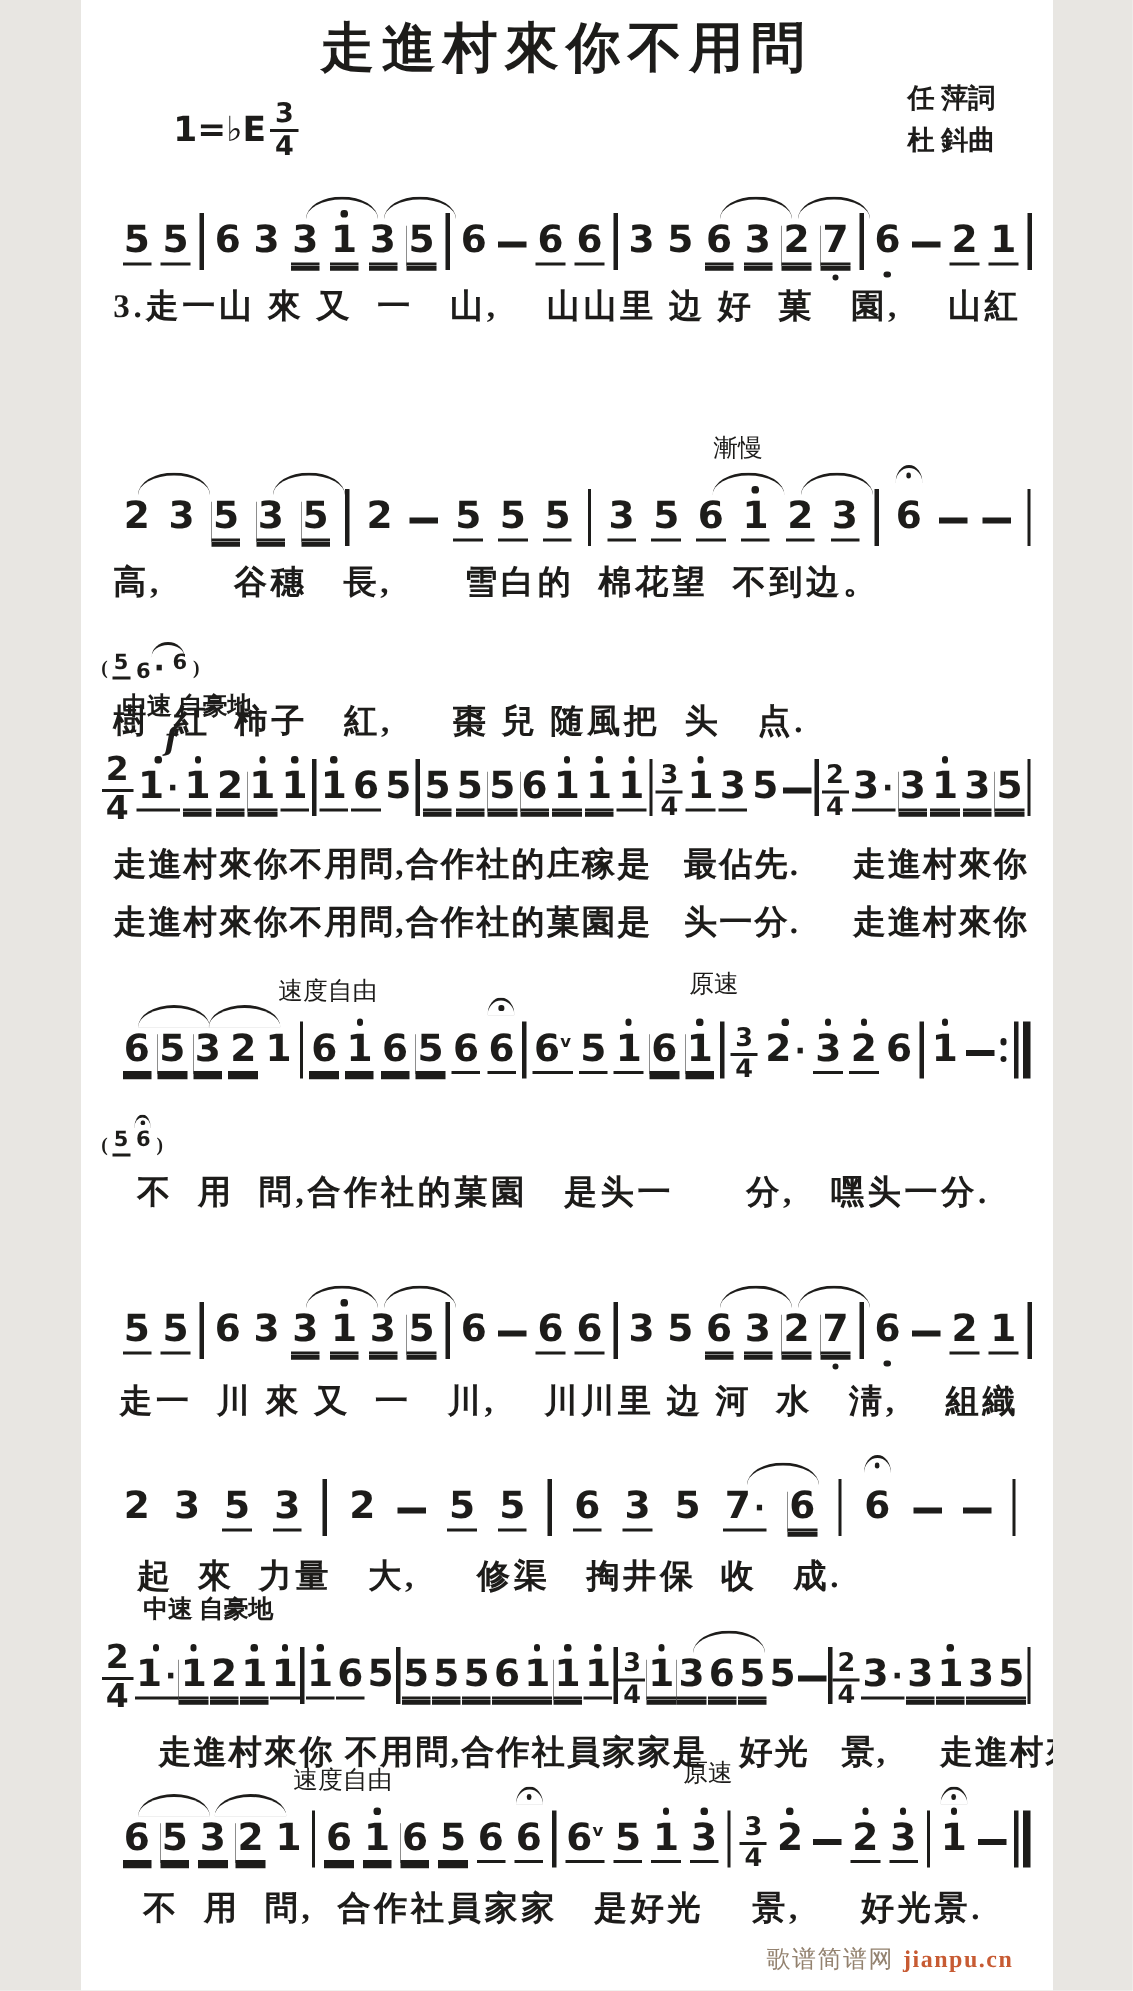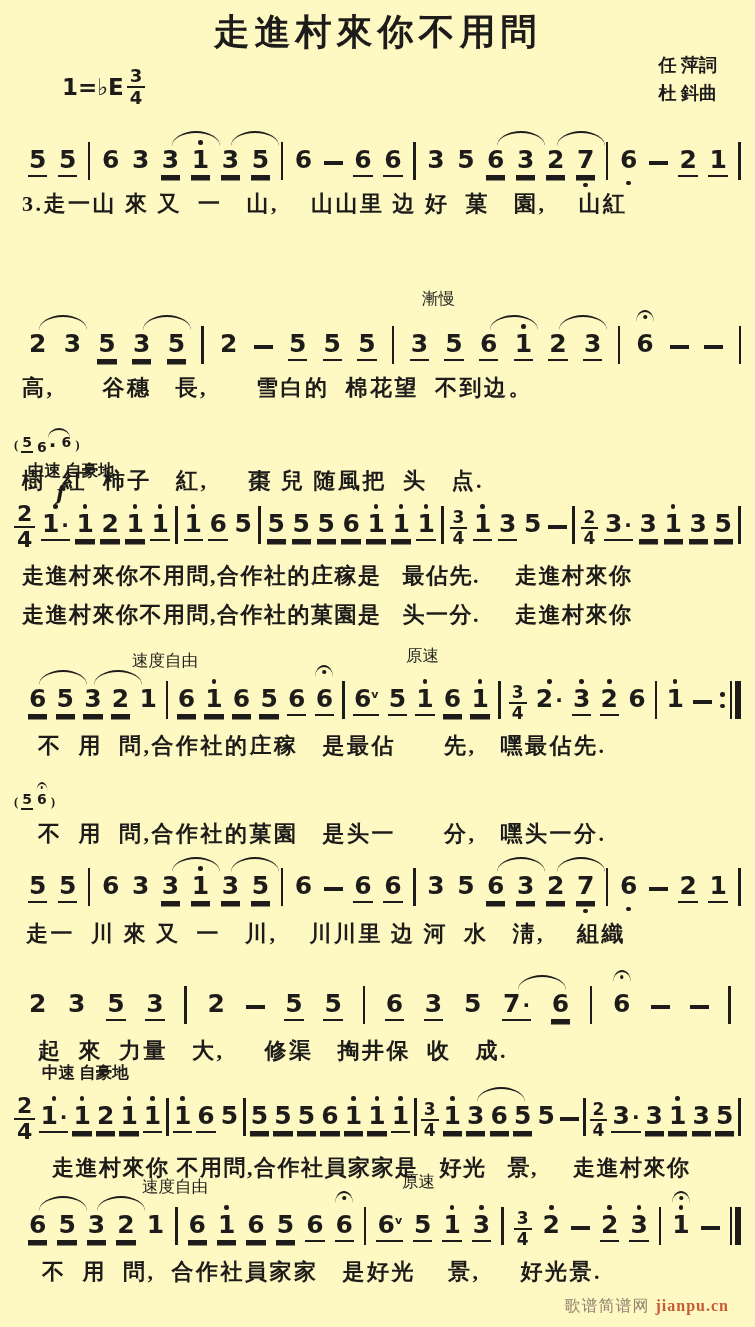--- a/index.html
+++ b/index.html
@@ -1,16 +1,16 @@
 <!DOCTYPE html>
 <html><head>
 <meta charset="utf-8">
 <style>
   html,body{margin:0;padding:0;background:#e8e6e2;}
-  .sheet{position:relative;width:755px;height:1327px;margin:0 auto;background:#fef9c3;
+  .sheet{position:relative;width:648px;height:1327px;margin:0 auto;background:#ffffff;
          color:#1d1c1a;font-family:"Liberation Serif",serif;overflow:hidden;}
   .title{position:absolute;top:8px;left:0;right:0;margin:0;text-align:center;
          font-size:36px;font-weight:900;letter-spacing:5px;}
   .credits{position:absolute;top:52px;right:38px;font-size:18px;font-weight:800;
            line-height:1.55;text-align:left;}
   .keysig{position:absolute;top:66px;left:62px;font-size:23px;font-weight:800;
           display:flex;align-items:center;gap:3px;font-family:"DejaVu Sans",sans-serif;}
   
   .mline{display:flex;justify-content:space-between;align-items:flex-start;
          margin-left:14px;margin-right:4px;}
@@ -444,21 +444,20 @@
         <span class="dash"></span>
         <span class="barwrap">
           <span class="rdots">
             <i></i>
             <i></i>
           </span>
           <span class="bar"></span>
           <span class="bar k"></span>
         </span>
       </div>
-    <div class="lyric">不  用  問,合作社的庄稼   是最佔      先,   嘿最佔先.</div>
     <div class="mline small annotD">
         <span class="paren">(</span>
         <span class="tk">
           <span class="d u1">5</span>
         </span>
         <span class="tk ferm">
           <span class="d">6</span>
         </span>
         <span class="paren">)</span>
       </div>

